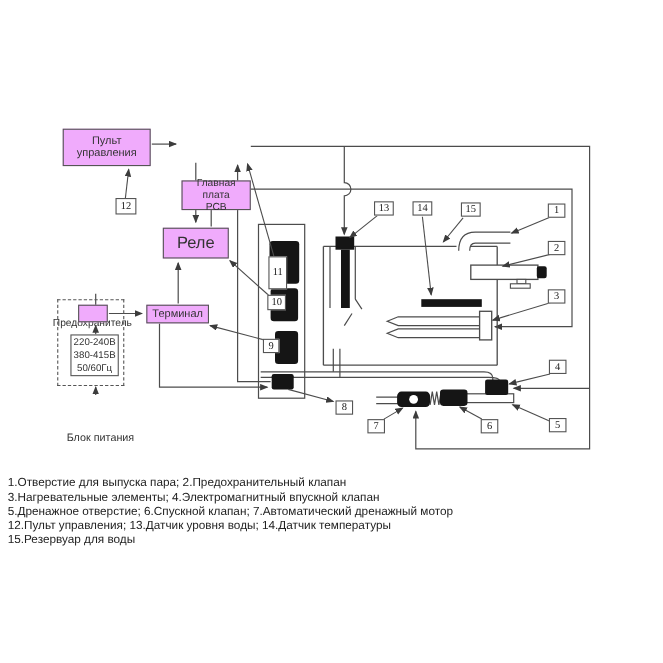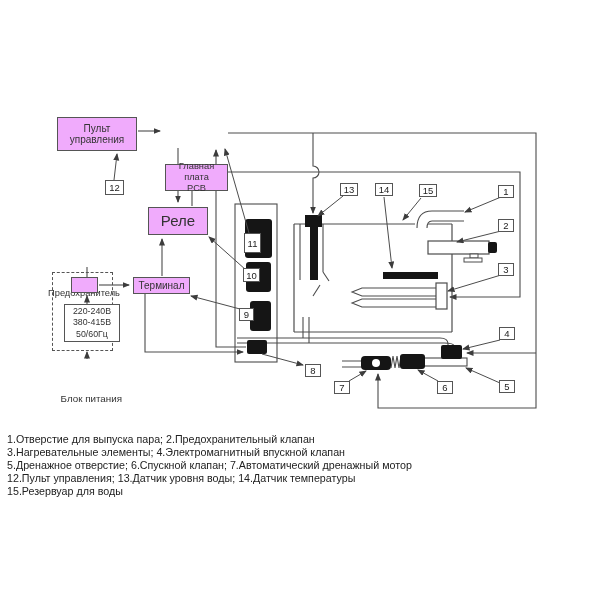--- a/index.html
+++ b/index.html
@@ -4,21 +4,21 @@
 <style>
   html,body{margin:0;padding:0;background:#fff;}
   #stage{position:relative;width:603px;height:603px;background:#ffffff;overflow:hidden;
          font-family:"Liberation Sans", sans-serif;color:#333;}
   svg.layer{position:absolute;left:0;top:0;width:603px;height:603px;}
   .lbox{position:absolute;border:1.2px solid #555;background:#f0abfc;color:#333;
         display:flex;align-items:center;justify-content:center;text-align:center;
         line-height:1.15;box-sizing:border-box;}
   .callout{position:absolute;border:1px solid #555;background:#fff;color:#222;
            display:flex;align-items:center;justify-content:center;
-           font-family:Liberation Sans, sans-serif;font-size:9.5px;box-sizing:border-box;}
+           font-family:Liberation Serif, serif;font-size:9.5px;box-sizing:border-box;}
   .flabel{position:absolute;color:#333;text-align:center;margin-top:32px;}
   .dashedbox{position:absolute;border:1.3px dashed #555;background:transparent;box-sizing:border-box;}
   .vbox{position:absolute;border:1.2px solid #555;background:#fff;box-sizing:border-box;
         display:flex;flex-direction:column;align-items:center;justify-content:center;}
   .vline{font-size:8.8px;line-height:1.3;color:#333;white-space:nowrap;}
   #legend{position:absolute;left:7px;top:433px;width:430px;font-size:10.7px;
           line-height:13px;color:#222;}
   .legend-line{white-space:nowrap;}
 </style>
 </head>
@@ -135,39 +135,39 @@
   <div class="lbox" style="left:133px;top:277px;width:57px;height:17px;font-size:10px;">
     <span>Терминал</span>
   </div>
 
   <div class="flabel" style="left:47px;top:256px;width:74px;font-size:9.3px;">Предохранитель</div>
 
   <div class="dashedbox" style="left:52px;top:272px;width:61px;height:79px;"></div>
 
   <div class="lbox" style="left:71px;top:277px;width:27px;height:16px;"></div>
 
-  <div class="vbox" style="left:64px;top:304px;width:56px;height:38px;">
+  <div class="vbox" style="left:64px;top:304px;width:44px;height:38px;">
     <span class="vline">220-240В</span>
     <span class="vline">380-415В</span>
     <span class="vline">50/60Гц</span>
   </div>
 
   <div class="flabel" style="left:52px;top:361px;width:70px;font-size:9.8px;text-align:right;">Блок питания</div>
 
   <div class="callout" style="left:498px;top:185px;width:16px;height:13px;">1</div>
   <div class="callout" style="left:498px;top:219px;width:16px;height:13px;">2</div>
   <div class="callout" style="left:498px;top:263px;width:16px;height:13px;">3</div>
   <div class="callout" style="left:499px;top:327px;width:16px;height:13px;">4</div>
   <div class="callout" style="left:499px;top:380px;width:16px;height:13px;">5</div>
   <div class="callout" style="left:437px;top:381px;width:16px;height:13px;">6</div>
   <div class="callout" style="left:334px;top:381px;width:16px;height:13px;">7</div>
   <div class="callout" style="left:305px;top:364px;width:16px;height:13px;">8</div>
   <div class="callout" style="left:239px;top:308px;width:15px;height:13px;">9</div>
   <div class="callout" style="left:243px;top:268px;width:17px;height:14px;">10</div>
-  <div class="callout" style="left:244px;top:233px;width:17px;height:20px;">11</div>
+  <div class="callout" style="left:244px;top:233px;width:17px;height:30px;">11</div>
   <div class="callout" style="left:105px;top:180px;width:19px;height:15px;">12</div>
   <div class="callout" style="left:340px;top:183px;width:18px;height:13px;">13</div>
   <div class="callout" style="left:375px;top:183px;width:18px;height:13px;">14</div>
   <div class="callout" style="left:419px;top:184px;width:18px;height:13px;">15</div>
 
   <div id="legend">
     <div class="legend-line">1.Отверстие для выпуска пара; 2.Предохранительный клапан</div>
     <div class="legend-line">3.Нагревательные элементы; 4.Электромагнитный впускной клапан</div>
     <div class="legend-line">5.Дренажное отверстие; 6.Спускной клапан; 7.Автоматический дренажный мотор</div>
     <div class="legend-line">12.Пульт управления; 13.Датчик уровня воды; 14.Датчик температуры</div>

